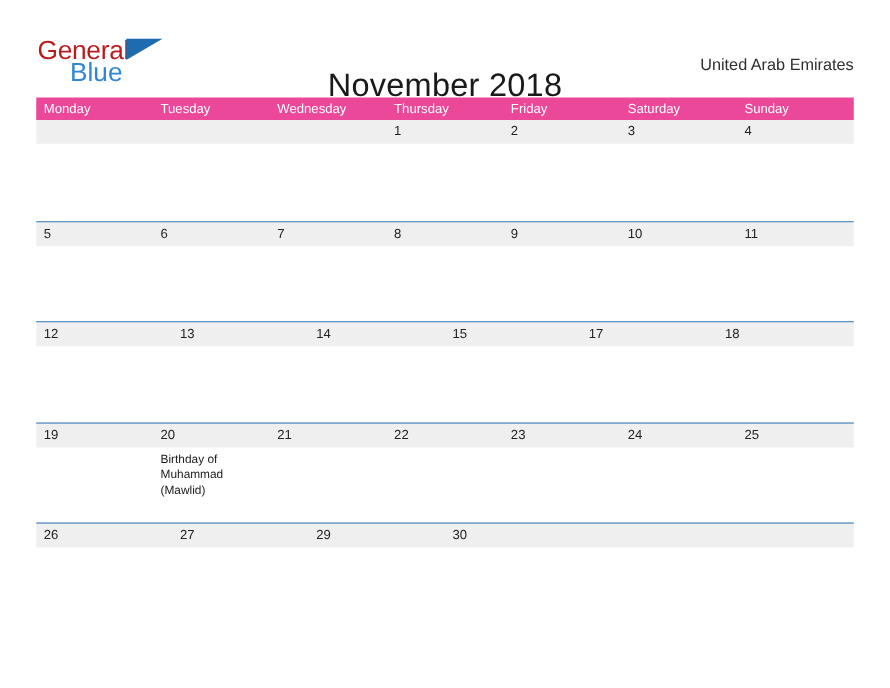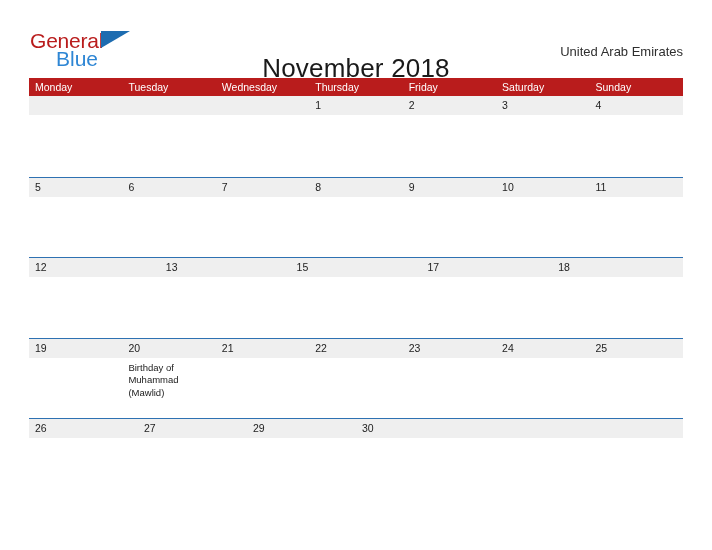--- a/index.html
+++ b/index.html
@@ -81,21 +81,21 @@
   
   .calendar {
     position: absolute;
     left: 29px;
     top: 78px;
     width: 654px;
   }
 
   .weekday-row {
     display: flex;
-    background: #b91c1c;
+    background: #ec4899;
     height: 18px;
     align-items: center;
   }
   .weekday-cell {
     flex: 1 1 0;
     color: #ffffff;
     font-size: 10.5px;
     padding-left: 6px;
     box-sizing: border-box;
     line-height: 18px;
@@ -284,20 +284,23 @@
 
   <div class="week-row">
     <div class="date-band">
       <div class="day-cell">
           <span class="day-num">12</span>
         </div>
       <div class="day-cell">
           <span class="day-num">13</span>
         </div>
       <div class="day-cell">
+          <span class="day-num">14</span>
+        </div>
+      <div class="day-cell">
           <span class="day-num">15</span>
         </div>
       <div class="day-cell">
           <span class="day-num">17</span>
         </div>
       <div class="day-cell">
           <span class="day-num">18</span>
         </div>
     </div>
     <div class="event-layer">

